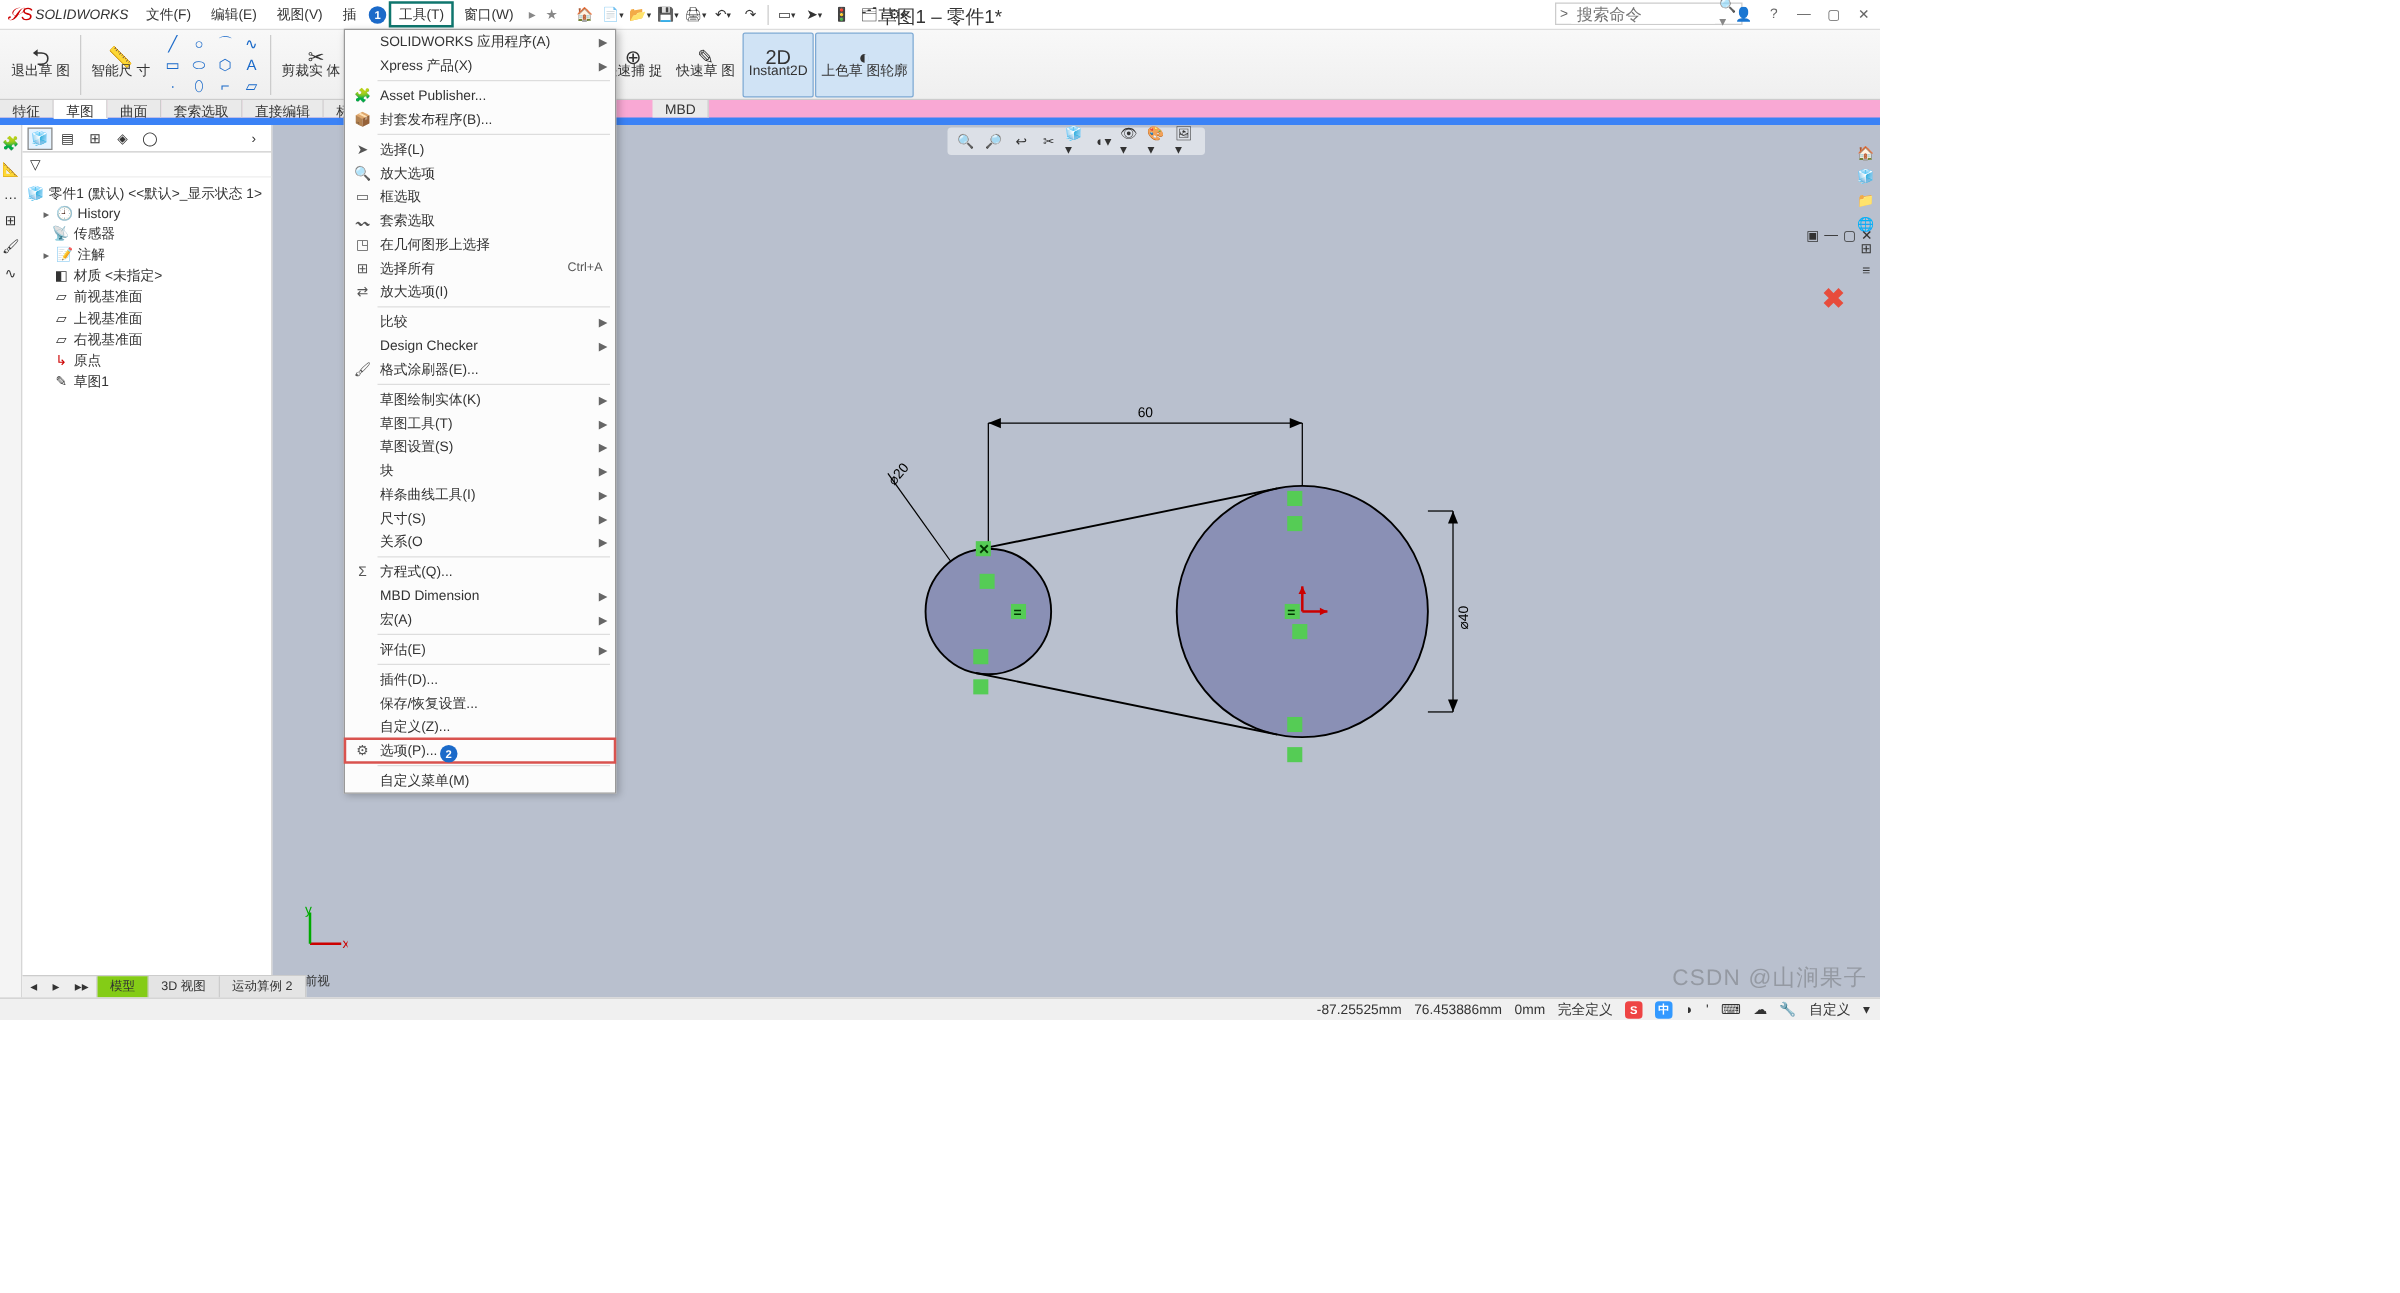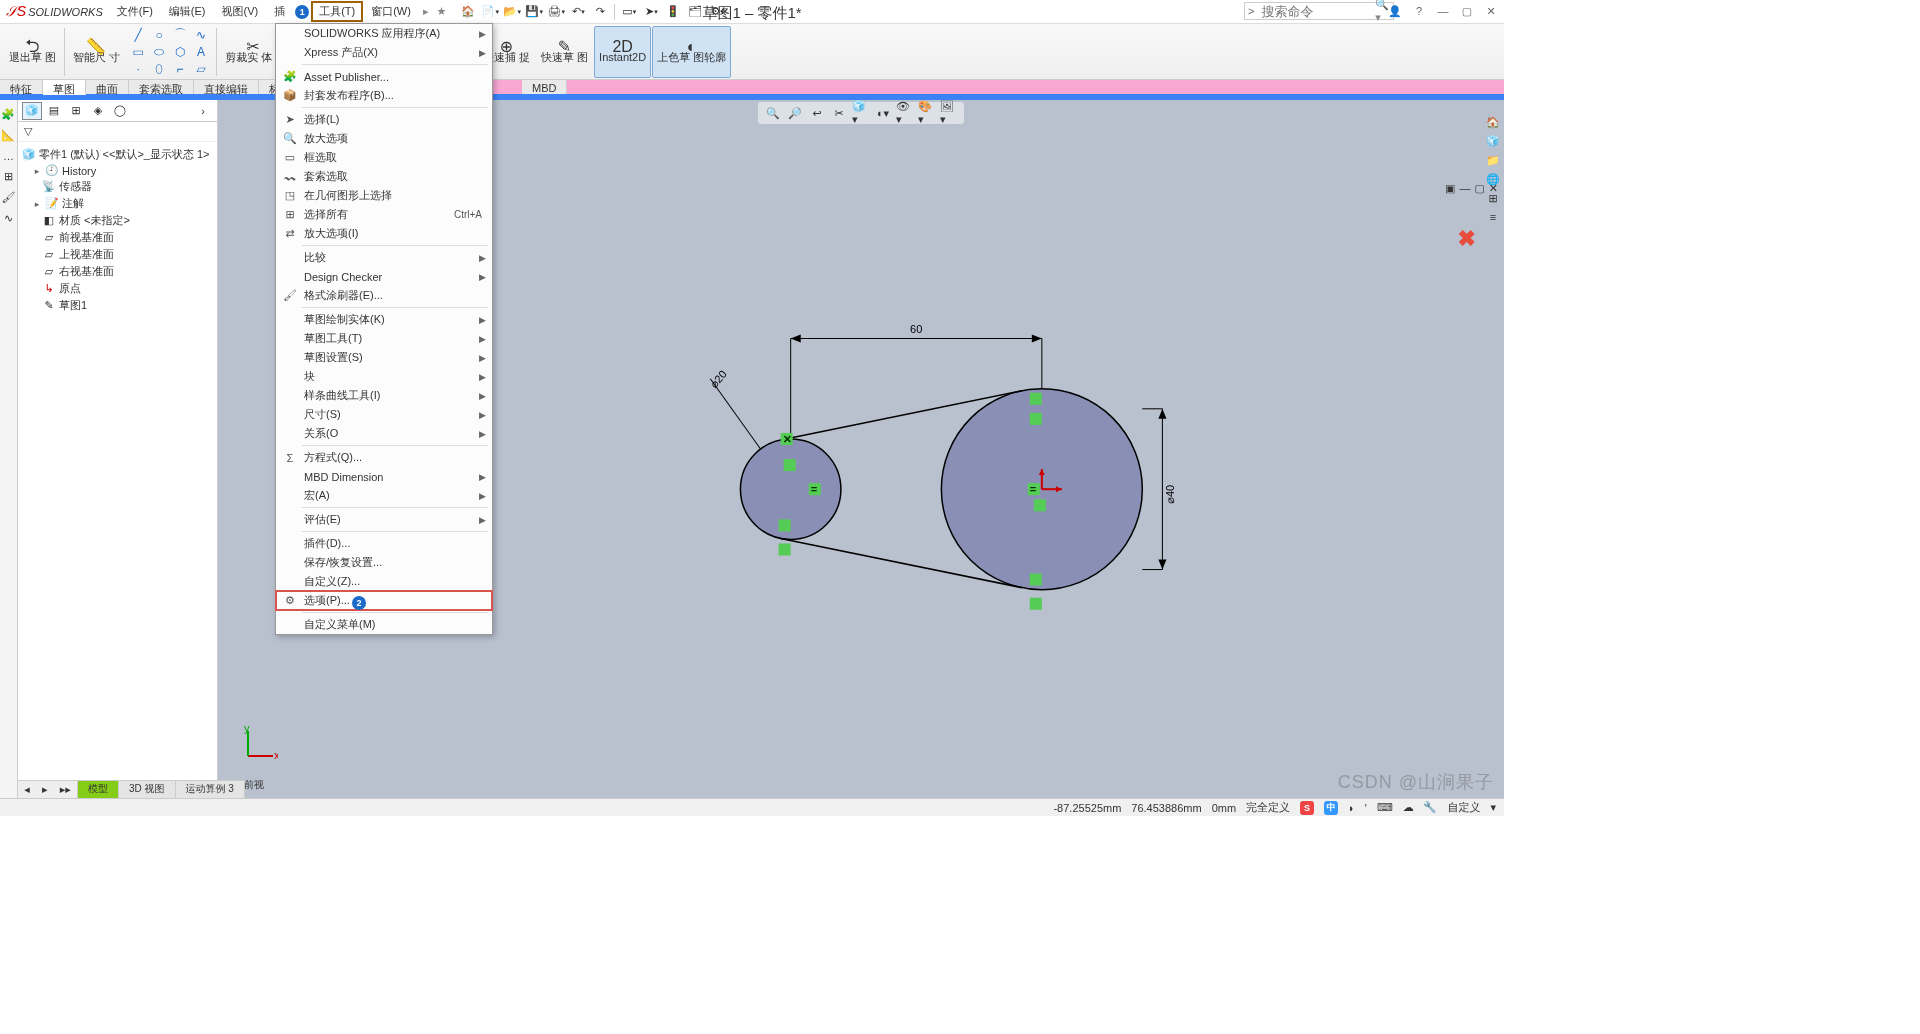--- a/index.html
+++ b/index.html
@@ -1,21 +1,21 @@
 <!DOCTYPE html>
 <html><head>
 <meta charset="utf-8">
 <style>
 *{box-sizing:border-box;margin:0;padding:0;font-family:"Microsoft YaHei",Arial,sans-serif;font-size:11px;color:#333;user-select:none}
 body{width:1504px;height:816px;background:#fff;overflow:hidden;position:relative}
 .menubar{height:24px;background:#fff;display:flex;align-items:center;border-bottom:1px solid #ddd}
 .logo{display:flex;align-items:center;padding:0 6px;font-weight:normal;color:#d9534f;font-style:italic;font-size:12px}
 .logo .ds{color:#c00;font-size:14px;margin-right:2px}
 .menu-item{padding:14px 8px;cursor:pointer}
-.menu-item.hl{border:2px solid #a16207;padding:1px 6px}
+.menu-item.hl{border:2px solid #0f766e;padding:1px 6px}
 .badge{display:inline-flex;width:14px;height:14px;border-radius:50%;background:#1b6ac9;color:#fff;align-items:center;justify-content:center;font-size:9px;font-weight:bold;margin:0 2px}
 .qat{display:flex;align-items:center;gap:2px;margin-left:8px}
 .qat-btn{width:20px;height:20px;display:flex;align-items:center;justify-content:center;border:1px solid transparent;border-radius:2px}
 .qat-sep{width:1px;height:16px;background:#ccc;margin:0 2px}
 .title-center{position:absolute;left:50%;transform:translateX(-50%);top:4px;font-size:15px}
 .search-box{position:absolute;right:110px;top:2px;display:flex;align-items:center;border:1px solid #ccc;height:18px;width:150px;background:#fff}
 .search-box input{border:none;outline:none;width:100%;font-size:13px;padding:0 4px;color:#888}
 .win-ctrl{position:absolute;right:4px;top:2px;display:flex;gap:6px}
 .win-btn{width:18px;height:18px;display:flex;align-items:center;justify-content:center;color:#666}
 .ribbon{height:56px;background:linear-gradient(#f8f8f8,#efefef);border-bottom:1px solid #ccc;display:flex;align-items:center;padding:2px 4px;gap:1px}
@@ -481,21 +481,21 @@
 </div>
 
 <div class="bottom-tabs" style="left:18px">
   <div style="width:60px;display:flex;align-items:center;justify-content:space-around;border-right:1px solid #ccc">
     <span>◂</span>
       <span>▸</span>
       <span>▸▸</span>
   </div>
   <div class="btab active">模型</div>
   <div class="btab">3D 视图</div>
-  <div class="btab">运动算例 3</div>
+  <div class="btab">运动算例 2</div>
 </div>
 
 <div class="statusbar">
   <span>-87.25525mm</span>
   <span>76.453886mm</span>
   <span>0mm</span>
   <span>完全定义</span>
   <span class="status-ico" style="background:#e44">S</span>
   <span class="status-ico" style="background:#39f">中</span>
   <span>◗</span>

